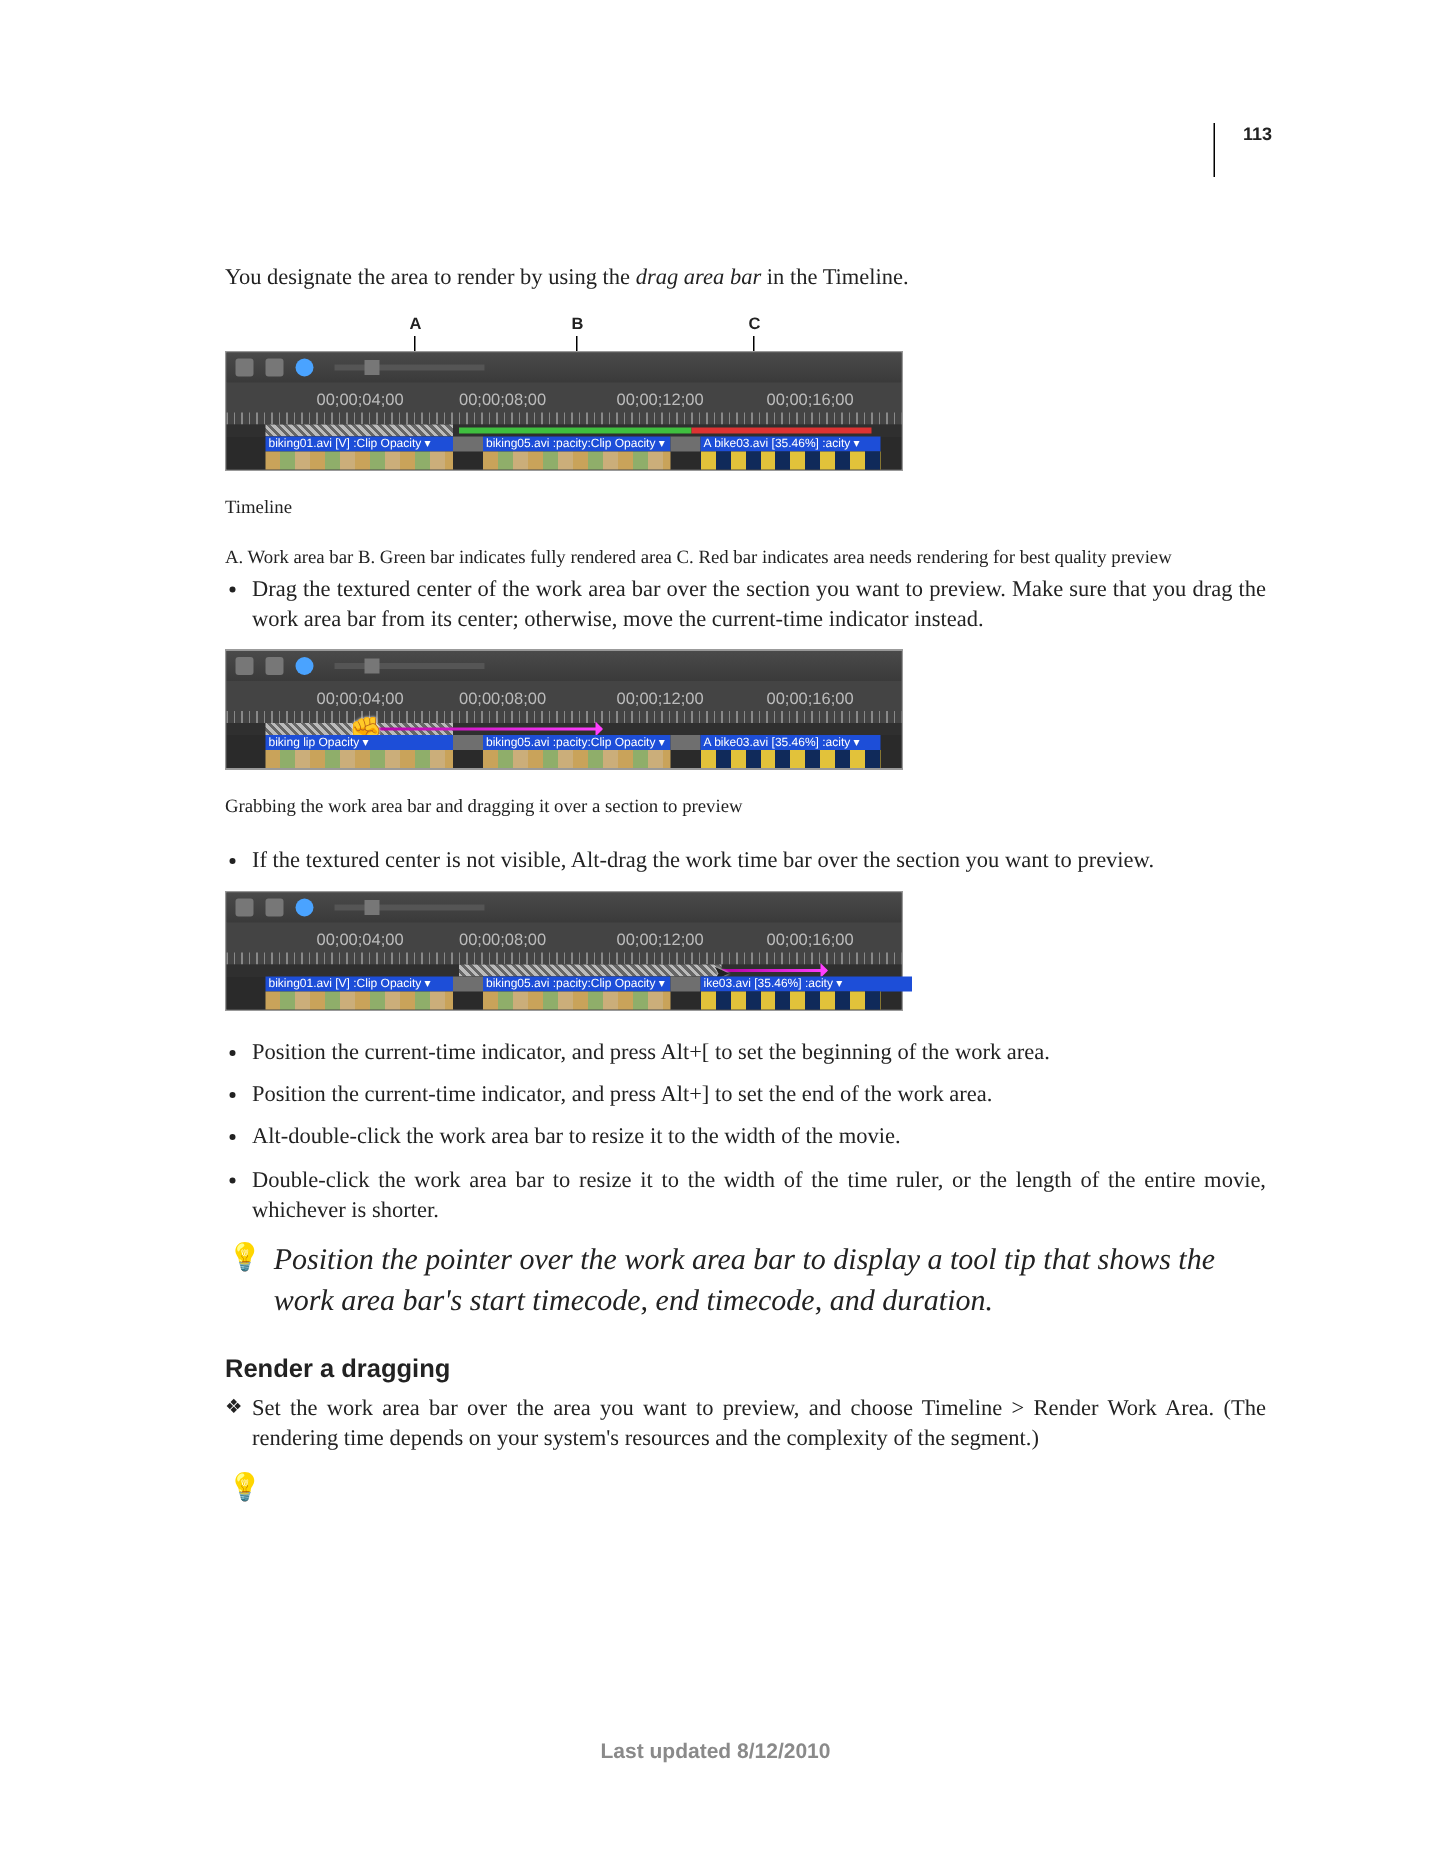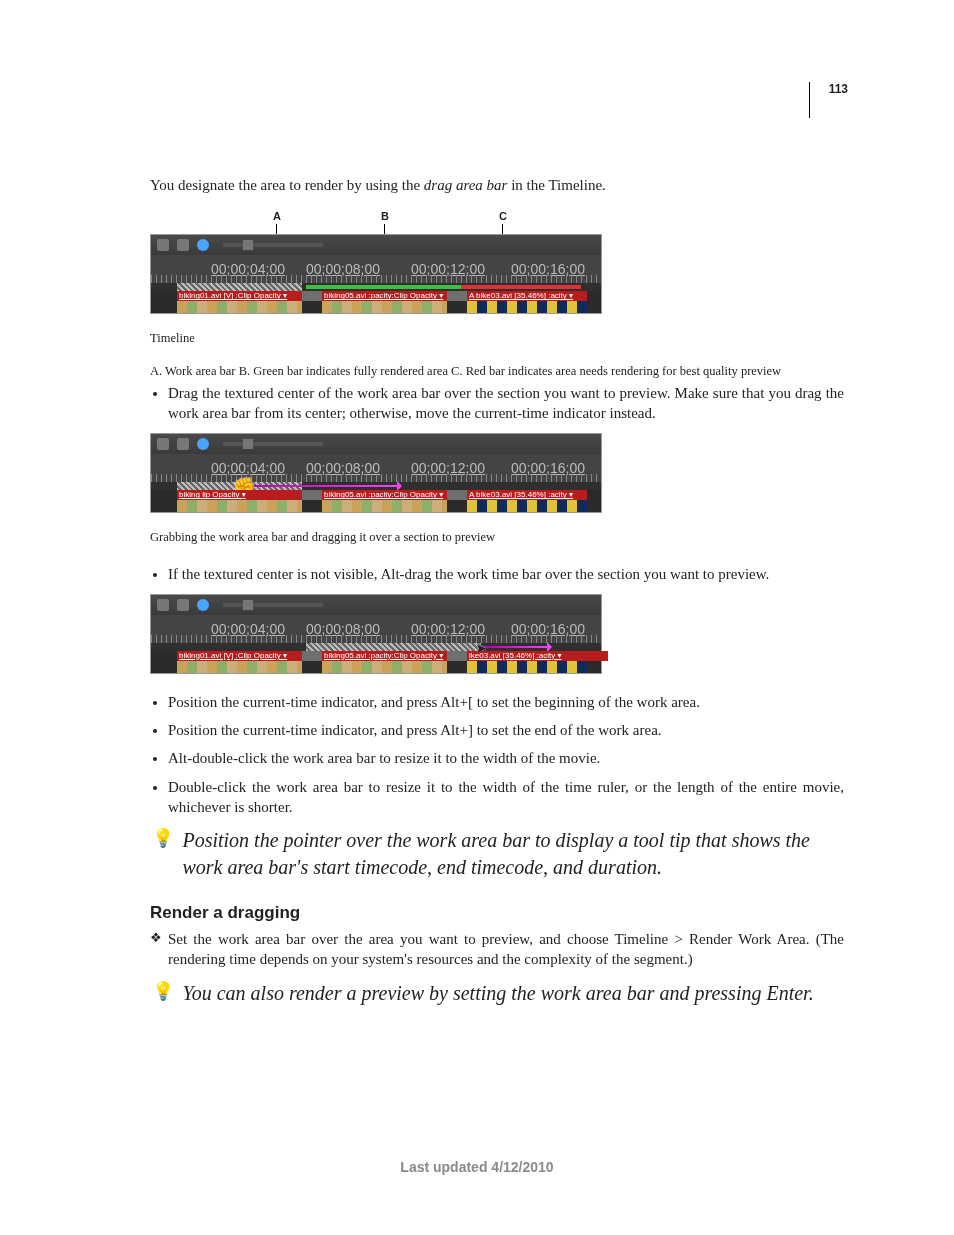--- a/index.html
+++ b/index.html
@@ -20,31 +20,31 @@
   .caption{font-size:12.5px;line-height:1.3;color:#222;margin-top:16px;}
   .caption .lead{font-weight:700;font-style:italic;}
   .figure{margin-top:10px;}
   .timeline{width:450px;border:1px solid #999;background:#3b3b3b;position:relative;font-family:Arial,sans-serif;}
   .tl-toolbar{height:20px;background:linear-gradient(#4a4a4a,#3a3a3a);display:flex;align-items:center;gap:8px;padding:0 6px;}
   .tl-tool{width:12px;height:12px;background:#777;border-radius:2px;}
   .tl-tool.blue{background:#4aa3ff;border-radius:50%;}
   .tl-zoom{width:100px;height:4px;background:#555;position:relative;margin-left:6px;}
   .tl-zoom .knob{position:absolute;left:20px;top:-3px;width:10px;height:10px;background:#777;}
   .tl-ruler{height:28px;background:#444;position:relative;}
-  .tl-ruler .tc{position:absolute;top:6px;color:#bbb;font-size:14px;text-decoration:underline;}
+  .tl-ruler .tc{position:absolute;top:6px;color:#bbb;font-size:11px;}
   .tl-ruler .ticks{position:absolute;bottom:0;left:0;right:0;height:8px;
     background:repeating-linear-gradient(90deg,#888 0,#888 1px,transparent 1px,transparent 5px);}
   .tl-gap{height:8px;background:#2f2f2f;position:relative;}
   .bar-green{position:absolute;top:2px;height:4px;background:#3fbf3f;}
   .bar-red{position:absolute;top:2px;height:4px;background:#d33;}
   .wab-hatch{position:absolute;top:0;height:8px;background:repeating-linear-gradient(45deg,#bbb 0,#bbb 2px,#666 2px,#666 4px);}
   .grab-cursor{position:absolute;font-size:18px;line-height:1;text-shadow:0 0 2px #fff;}
   .tl-track{height:22px;position:relative;background:#2a2a2a;}
   .clip{position:absolute;top:0;height:10px;font-size:8px;color:#fff;overflow:hidden;white-space:nowrap;padding:0 2px;box-sizing:border-box;}
-  .clip.c1{background:#b91c1c;text-decoration:underline;}
+  .clip.c1{background:#1d4ed8;}
   .clip.t{background:#6f6f6f;width:20px;}
   .thumbs{position:absolute;top:10px;height:12px;background:
     repeating-linear-gradient(90deg,#c9a35a 0,#c9a35a 10px,#8fae6a 10px,#8fae6a 20px,#cbae7a 20px,#cbae7a 30px);}
   .thumbs.y{background:repeating-linear-gradient(90deg,#e2c23a 0,#e2c23a 10px,#102a5a 10px,#102a5a 20px);}
   .a-labels{position:relative;height:24px;}
   .a-labels .lbl{position:absolute;top:0;font-family:"Myriad Pro",Arial,sans-serif;font-weight:700;font-size:11px;}
   .a-labels .tick{position:absolute;top:14px;width:1px;height:10px;background:#000;}
   .arrow-red{position:absolute;height:2px;background:linear-gradient(90deg,#b000a0,#ff3fff);}
   .arrow-red::after{content:"";position:absolute;right:-6px;top:-4px;border:5px solid transparent;border-left-color:#ff3fff;}
   .tip-row{display:flex;align-items:flex-start;gap:8px;margin:10px 0 2px 0;padding-left:2px;}
@@ -201,18 +201,17 @@
       <span class="bulb">💡</span>
       <span class="tip-text">Position the pointer over the work area bar to display a tool tip that shows the work area bar's start timecode, end timecode, and duration.</span>
     </div>
 
     <h2>Render a dragging</h2>
     <ul class="ul-diamond">
       <li>Set the work area bar over the area you want to preview, and choose Timeline &gt; Render Work Area. (The rendering time depends on your system's resources and the complexity of the segment.)</li>
     </ul>
     <div class="tip-row">
       <span class="bulb">💡</span>
-      <span class="tip-text">You can also render a preview by setting the work area bar and pressing Enter.</span>
     </div>
   </div>
 
-  <div class="footer">Last updated 4/12/2010</div>
+  <div class="footer">Last updated 8/12/2010</div>
 </div>
 
 </body></html>

